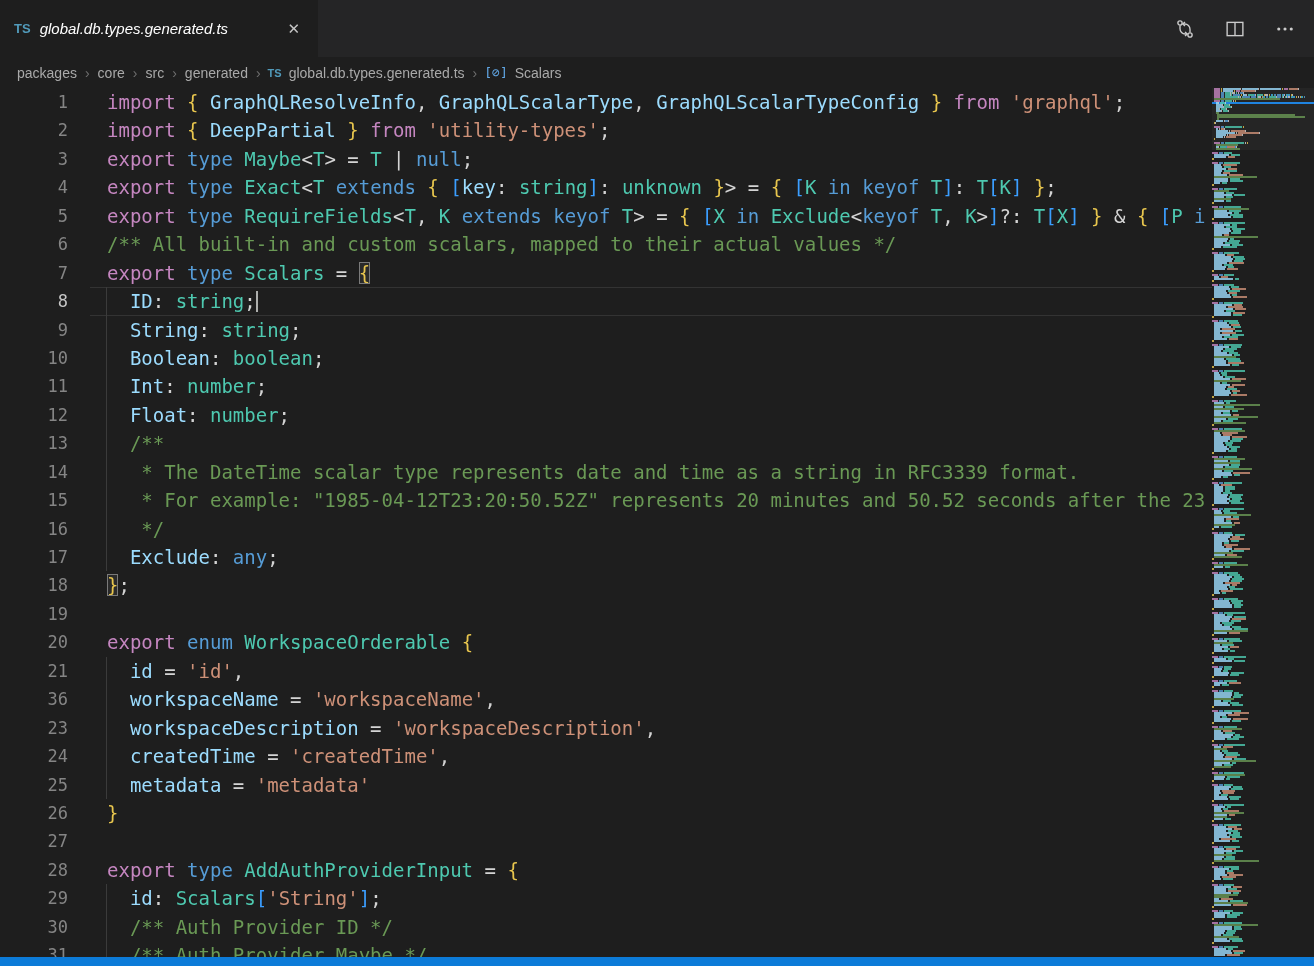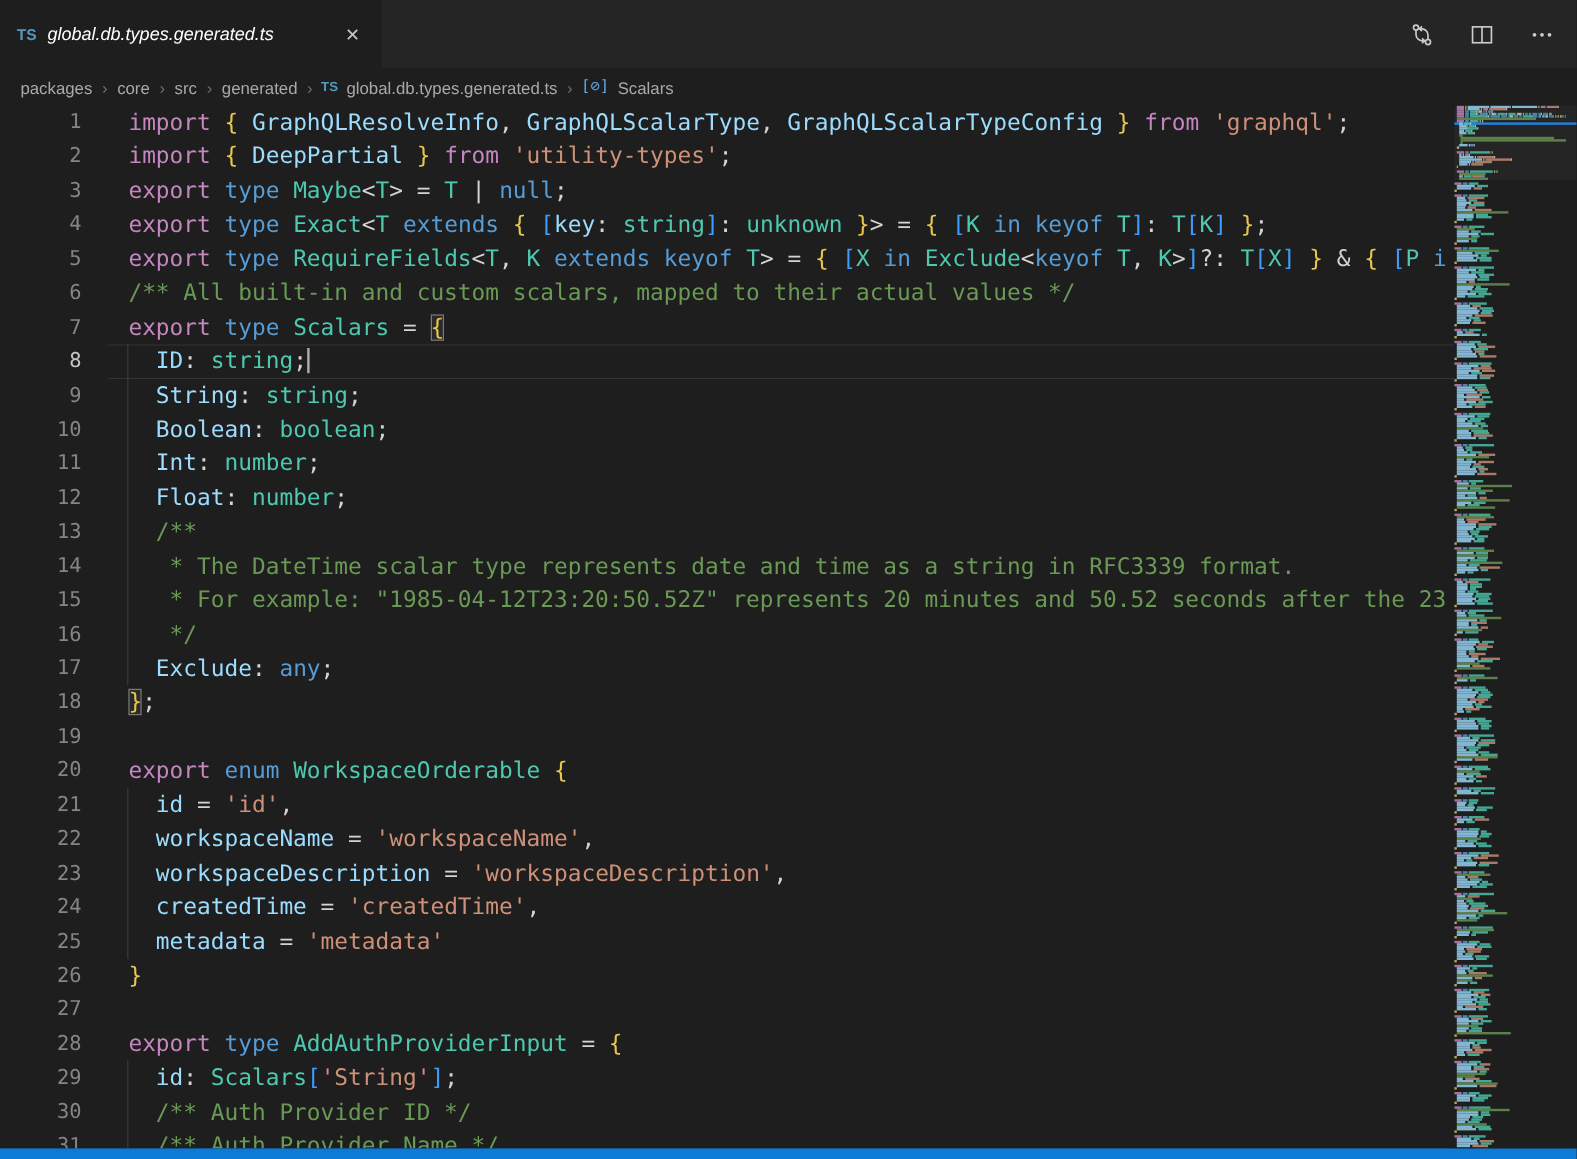--- a/index.html
+++ b/index.html
@@ -122,21 +122,21 @@
         <div class="ln">12</div>
         <div class="ln">13</div>
         <div class="ln">14</div>
         <div class="ln">15</div>
         <div class="ln">16</div>
         <div class="ln">17</div>
         <div class="ln">18</div>
         <div class="ln">19</div>
         <div class="ln">20</div>
         <div class="ln">21</div>
-        <div class="ln">22</div>
+        <div class="ln">36</div>
         <div class="ln">23</div>
         <div class="ln">24</div>
         <div class="ln">25</div>
         <div class="ln">26</div>
         <div class="ln">27</div>
         <div class="ln">28</div>
         <div class="ln">29</div>
         <div class="ln">30</div>
         <div class="ln">31</div>
       </div>
@@ -164,21 +164,21 @@
         <div class="code-line g"><span class="v">  id</span><span class="p"> = </span><span class="s">'id'</span><span class="p">,</span></div>
         <div class="code-line g"><span class="v">  workspaceName</span><span class="p"> = </span><span class="s">'workspaceName'</span><span class="p">,</span></div>
         <div class="code-line g"><span class="v">  workspaceDescription</span><span class="p"> = </span><span class="s">'workspaceDescription'</span><span class="p">,</span></div>
         <div class="code-line g"><span class="v">  createdTime</span><span class="p"> = </span><span class="s">'createdTime'</span><span class="p">,</span></div>
         <div class="code-line g"><span class="v">  metadata</span><span class="p"> = </span><span class="s">'metadata'</span></div>
         <div class="code-line"><span class="b1">}</span></div>
         <div class="code-line"></div>
         <div class="code-line"><span class="k">export </span><span class="t">type </span><span class="y">AddAuthProviderInput</span><span class="p"> = </span><span class="b1">{</span></div>
         <div class="code-line g"><span class="v">  id</span><span class="p">: </span><span class="y">Scalars</span><span class="b2">[</span><span class="s">'String'</span><span class="b2">]</span><span class="p">;</span></div>
         <div class="code-line g"><span class="c">  /** Auth Provider ID */</span></div>
-        <div class="code-line g"><span class="c">  /** Auth Provider Name */</span></div>
+        <div class="code-line g"><span class="c">  /** Auth Provider Maybe */</span></div>
       </div>
     <div class="minimap" id="minimap">
       <div class="mm-slider"></div>
       <div class="mm-cursor" id="mmCursor" style="top: 14px;"></div>
     <div class="mm-seg" style="top: 0px; left: 2px; width: 5.7px; background: rgb(197, 134, 192);"></div>
         <div class="mm-seg" style="top: 0px; left: 8.65px; width: 0.95px; background: rgb(232, 198, 78);"></div>
         <div class="mm-seg" style="top: 0px; left: 10.55px; width: 17.1px; background: rgb(156, 220, 254);"></div>
         <div class="mm-seg" style="top: 0px; left: 27.65px; width: 0.95px; background: rgb(212, 212, 212);"></div>
         <div class="mm-seg" style="top: 0px; left: 29.55px; width: 16.15px; background: rgb(156, 220, 254);"></div>
         <div class="mm-seg" style="top: 0px; left: 45.7px; width: 0.95px; background: rgb(212, 212, 212);"></div>

